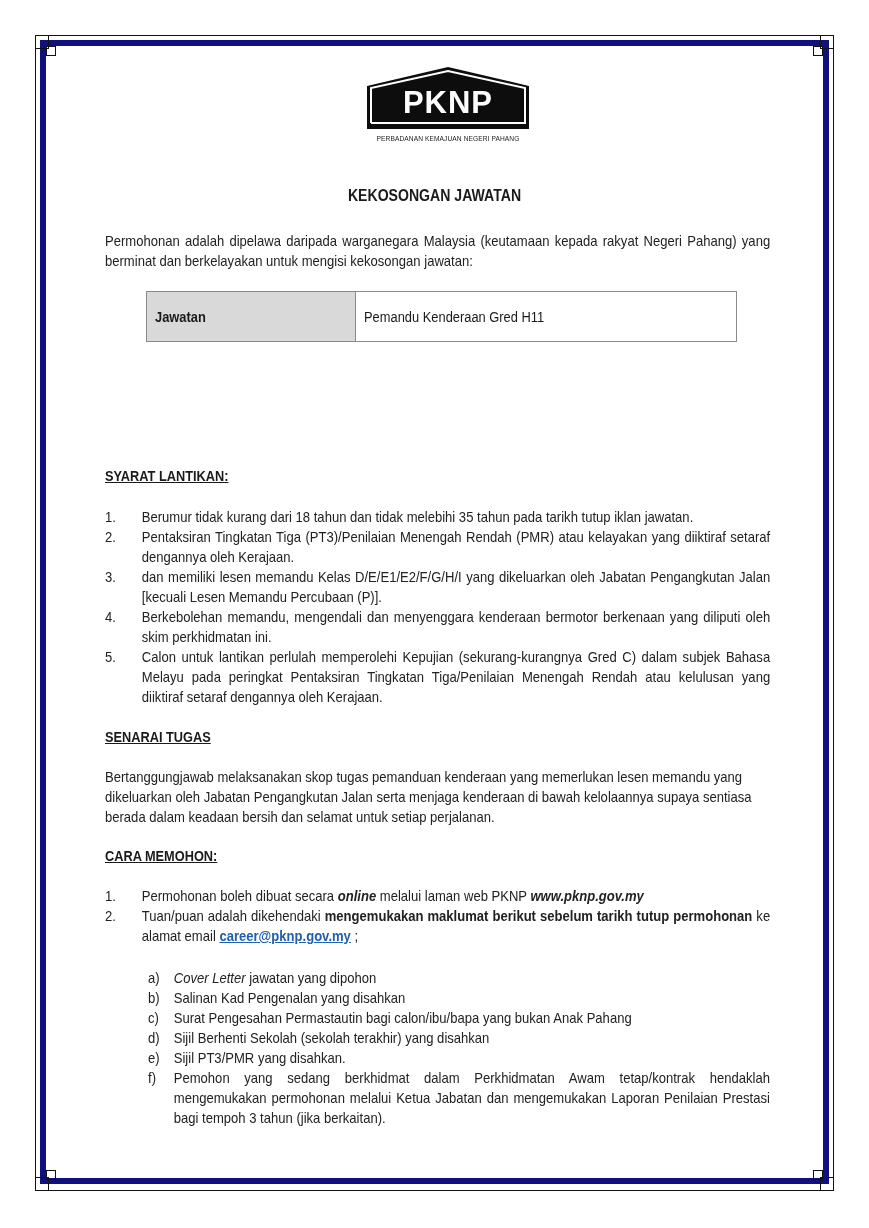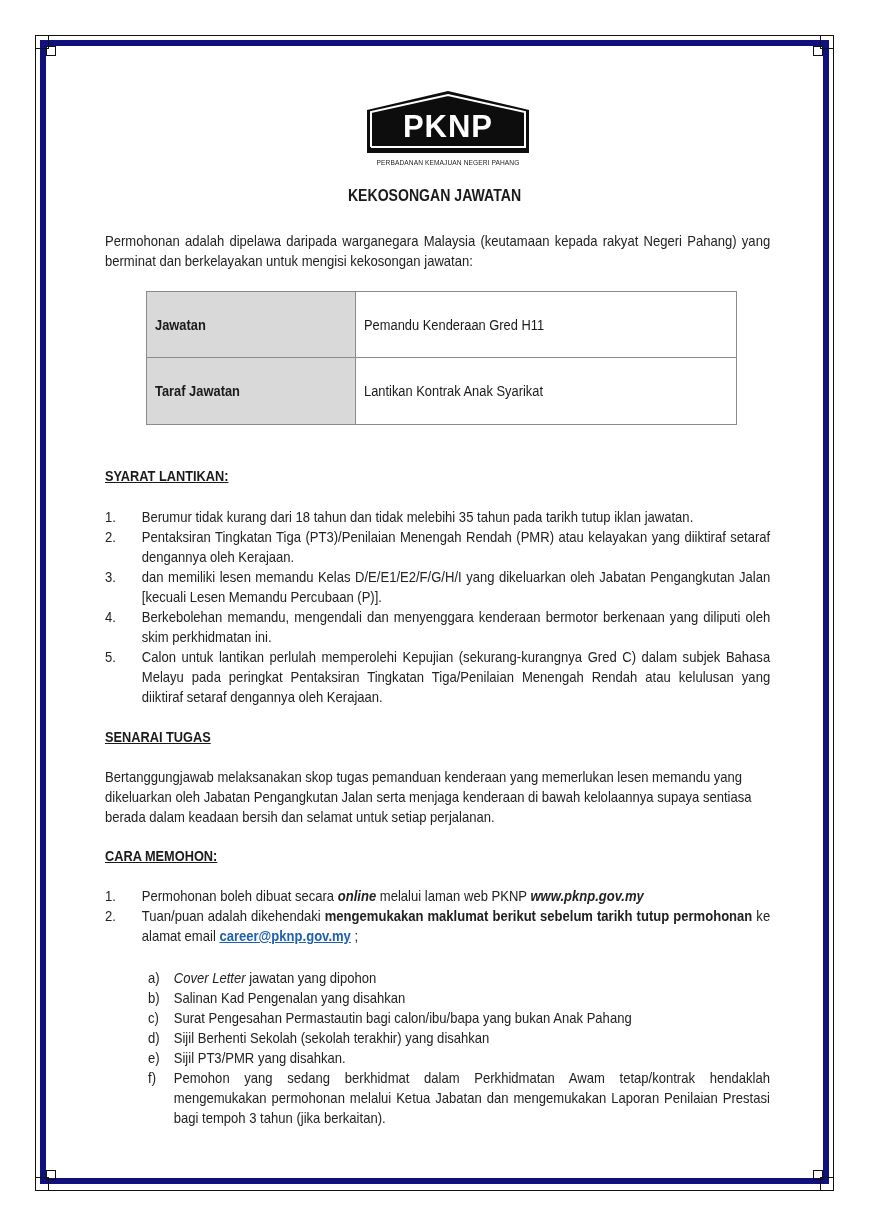--- a/index.html
+++ b/index.html
@@ -16,21 +16,21 @@
     position: absolute; left: 40px; top: 40px; width: 789px; height: 1144px;
     border: 6px solid #10107f; box-sizing: border-box;
   }
   .corner {
     position: absolute; width: 14px; height: 14px; border: 1px solid #111; box-sizing: border-box;
     background: transparent;
   }
   .corner.inner { width: 10px; height: 10px; }
 
   
-  .logo { position: absolute; left: 366px; top: 90px; width: 164px; height: 80px; }
+  .logo { position: absolute; left: 366px; top: 66px; width: 164px; height: 80px; }
   .logo svg { display: block; }
   .logo-sub {
     position: absolute; left: 0; top: 68px; width: 164px; text-align: center;
     font-size: 7.2px; letter-spacing: 0.1px; color: #222; white-space: nowrap;
     transform: scaleX(0.92); transform-origin: center;
   }
 
   
   .title {
     position: absolute; left: 0; width: 869px; top: 187px; text-align: center;
@@ -46,21 +46,21 @@
     position: absolute; left: 105px; font-weight: bold; font-size: 14.2px;
     text-decoration: underline; color: #1a1a1a;
     transform: scaleX(0.9); transform-origin: left top;
   }
 
   
   .info-table {
     position: absolute; left: 146px; top: 291px; width: 591px; border-collapse: collapse;
     font-size: 14px;
   }
-  .info-table td { border: 1.5px solid #8a8a8a; padding: 12px 8px; vertical-align: middle; color: #1a1a1a; }
+  .info-table td { border: 1.5px solid #8a8a8a; padding: 4px 8px; vertical-align: middle; color: #1a1a1a; }
   .info-table td.k { width: 192px; background: #d9d9d9; font-weight: bold; }
   .info-table td.v { font-weight: normal; }
   .info-table tr.r1 td { height: 41px; }
   .info-table tr.r2 td { height: 42px; }
   .info-table tr.r3 td { height: 48px; line-height: 18px; }
   .cellt { display: inline-block; transform: scaleX(0.92); transform-origin: left center; white-space: nowrap; }
 
   
   .list { position: absolute; left: 105px; width: 665px; font-size: 14.2px; line-height: 20px; color: #222; }
   .li { position: relative; padding-left: 40px; text-align: justify; }
@@ -102,24 +102,20 @@
 
 <div class="title">KEKOSONGAN JAWATAN</div>
 
 <div class="para cond" style="top:231px;">Permohonan adalah dipelawa daripada warganegara Malaysia (keutamaan kepada rakyat Negeri Pahang) yang berminat dan berkelayakan untuk mengisi kekosongan jawatan:</div>
 
 <table class="info-table">
   <tbody>
       <tr class="r1">
     <td class="k"><span class="cellt">Jawatan</span></td>
     <td class="v"><span class="cellt">Pemandu Kenderaan Gred H11</span></td>
-  </tr>
-  <tr class="r2">
-    <td class="k"><span class="cellt">Taraf Jawatan</span></td>
-    <td class="v"><span class="cellt">Lantikan Kontrak Anak Syarikat</span></td>
   </tr>
 </tbody>
   </table>
 
 <div class="heading" style="top:468px;">SYARAT LANTIKAN:</div>
 <div class="list" style="top:507px;">
   <div class="cw">
     <div class="li">
         <span class="num">1.</span>
         <span class="txt">Berumur tidak kurang dari 18 tahun dan tidak melebihi 35 tahun pada tarikh tutup iklan jawatan.</span>

